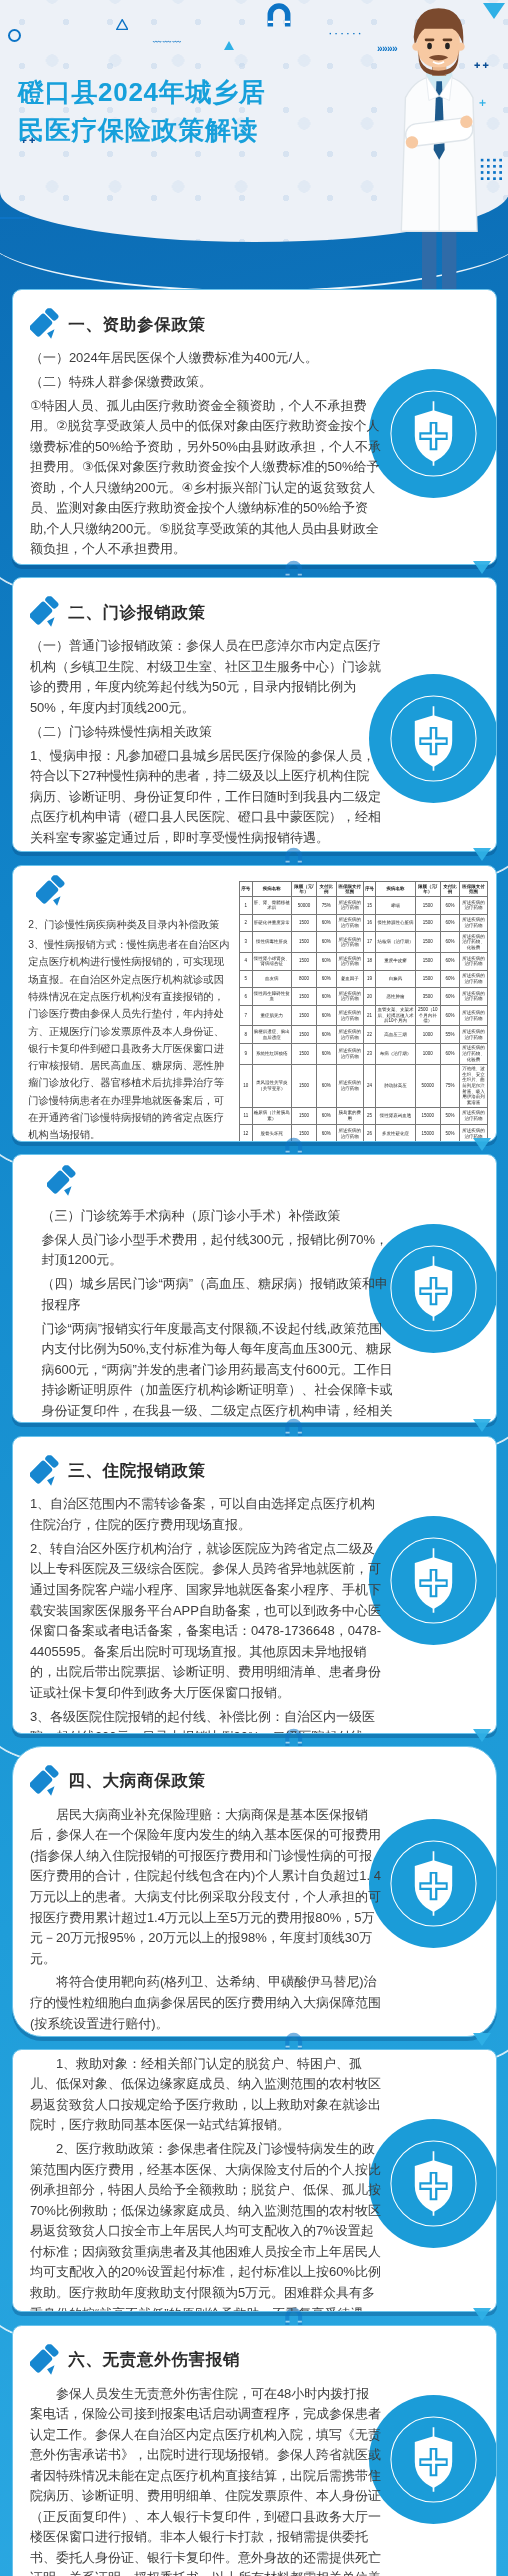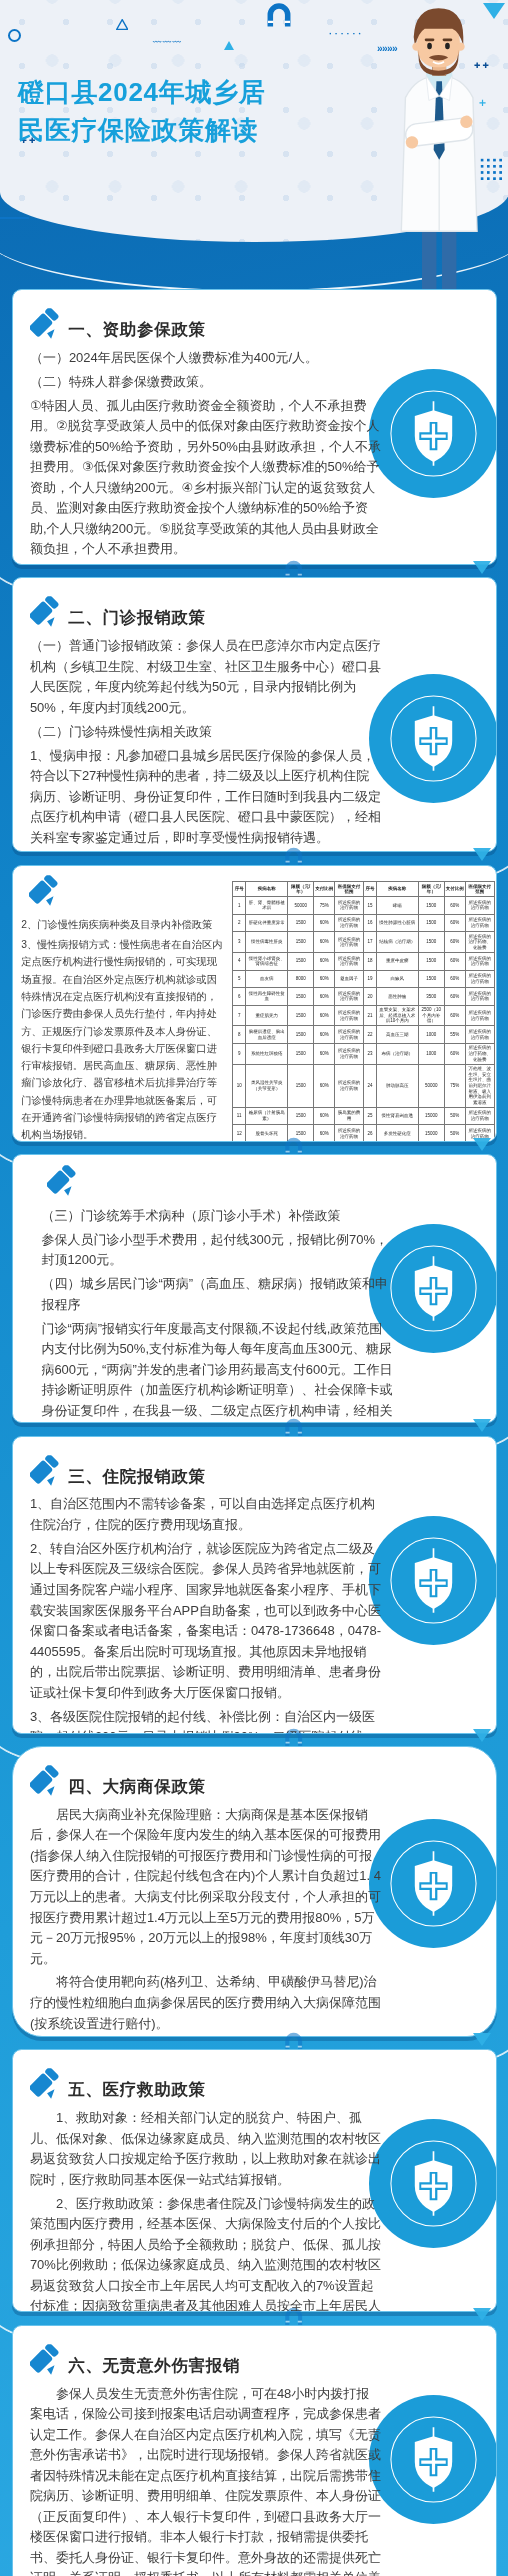--- a/index.html
+++ b/index.html
@@ -29,23 +29,23 @@
   .blue-text{color:#0d74c6;font-weight:bold;}
   .dot-grid{width:23.4px;height:23.4px;
         background-image:radial-gradient(#0d74c6 1.4px,transparent 1.4px);background-size:6.2px 6.2px;}
   .ring{width:9px;height:9px;border:2.8px solid #0d74c6;border-radius:50%;}
   .dash-line{width:29px;height:2.1px;background:#0d74c6;}
   
   .cards{position:relative;z-index:3;padding:0 12.4px;}
   .card{position:relative;background:#ffffff;border:1.4px solid #69c3ec;border-radius:9.6px;
         box-shadow:0 4.1px 0 rgba(7,70,124,.35);padding:0 18px 0 16.5px;overflow:hidden;
         color:#3c3c3c;}
-  .c1{height:274px;}.c2{height:273px;}.c3{height:275px;padding:0 1px;}
+  .c1{height:274px;}.c2{height:273px;}.c3{height:275px;padding:0 8px;}
   .c4{height:267px;padding-left:28px;}.c5{height:296px;}.c6{height:289px;border-radius:30px;}.c7{height:261px;}.c8{height:268px;}
-  .sec-head{display:flex;align-items:flex-end;gap:8.3px;padding-top:18px;margin-bottom:6.9px;}
+  .sec-head{display:flex;align-items:center;gap:8.3px;padding-top:18px;margin-bottom:6.9px;}
   .ribbon{width:30px;height:33px;flex:0 0 auto;}
   .sec-title{margin:0;font-size:16.5px;font-weight:bold;color:#2c2c2c;letter-spacing:0.7px;}
   .sec-body{position:relative;z-index:2;width:352px;font-size:13px;line-height:1.58;}
   .sec-body p{margin:3.4px 0;}
   .ind{text-indent:2em;}
   .shield-badge{position:absolute;top:79px;right:-2.8px;width:129px;height:129px;z-index:1;}
   .badge-mid{top:96px;}
   
   .tc-ribbon{margin:9.6px 0 2.8px 15px;}
   .tc-cols{display:flex;gap:6.9px;align-items:flex-start;}
@@ -194,21 +194,21 @@
     </div>
 
     <section class="card c2">
       <div class="sec-head">
         <svg class="ribbon" viewBox="0 0 44 48" width="30" height="33">
             <use href="#ribbon"></use>
           </svg>
         <h2 class="sec-title">二、门诊报销政策</h2>
       </div>
       <div class="sec-body">
-        <p>（一）普通门诊报销政策：参保人员在巴彦淖尔市内定点医疗机构（乡镇卫生院、村级卫生室、社区卫生服务中心）磴口县人民医院，年度内统筹起付线为50元，目录内报销比例为50%，年度内封顶线200元。</p>
+        <p>（一）普通门诊报销政策：参保人员在巴彦淖尔市内定点医疗机构（乡镇卫生院、村级卫生室、社区卫生服务中心）门诊就诊的费用，年度内统筹起付线为50元，目录内报销比例为50%，年度内封顶线200元。</p>
         <p>（二）门诊特殊慢性病相关政策</p>
         <p>1、慢病申报：凡参加磴口县城乡居民医疗保险的参保人员，符合以下27种慢性病种的患者，持二级及以上医疗机构住院病历、诊断证明、身份证复印件，工作日随时到我县内二级定点医疗机构申请（磴口县人民医院、磴口县中蒙医院），经相关科室专家鉴定通过后，即时享受慢性病报销待遇。</p>
       </div>
       <svg class="shield-badge badge-mid" viewBox="0 0 188 188" width="129" height="129">
           <use href="#shield-badge-sym"></use>
         </svg>
     </section>
 
     <div class="gap">
       <div class="tri-down"></div>
@@ -495,26 +495,20 @@
 
     <div class="gap">
       <div class="tri-down"></div>
       <svg class="magnet-svg" viewBox="0 0 34 30" width="23.4" height="20.6">
           <use href="#magnet"></use>
         </svg>
       <div class="arc r"></div>
     </div>
 
     <section class="card c7">
-      <div class="sec-head">
-        <svg class="ribbon" viewBox="0 0 44 48" width="30" height="33">
-            <use href="#ribbon"></use>
-          </svg>
-        <h2 class="sec-title">五、医疗救助政策</h2>
-      </div>
       <div class="sec-body">
         <p class="ind">1、救助对象：经相关部门认定的脱贫户、特困户、孤儿、低保对象、低保边缘家庭成员、纳入监测范围的农村牧区易返贫致贫人口按规定给予医疗救助，以上救助对象在就诊出院时，医疗救助同基本医保一站式结算报销。</p>
         <p class="ind">2、医疗救助政策：参保患者住院及门诊慢特病发生的政策范围内医疗费用，经基本医保、大病保险支付后的个人按比例承担部分，特困人员给予全额救助；脱贫户、低保、孤儿按70%比例救助；低保边缘家庭成员、纳入监测范围的农村牧区易返贫致贫人口按全市上年居民人均可支配收入的7%设置起付标准；因病致贫重病患者及其他困难人员按全市上年居民人均可支配收入的20%设置起付标准，起付标准以上按60%比例救助。医疗救助年度救助支付限额为5万元。困难群众具有多重身份的按“就高不就低”的原则给予救助，不重复享受待遇。</p>
       </div>
       <svg class="shield-badge" style="top:69px" viewBox="0 0 188 188" width="129" height="129">
           <use href="#shield-badge-sym"></use>
         </svg>
     </section>
 
     <div class="gap">

